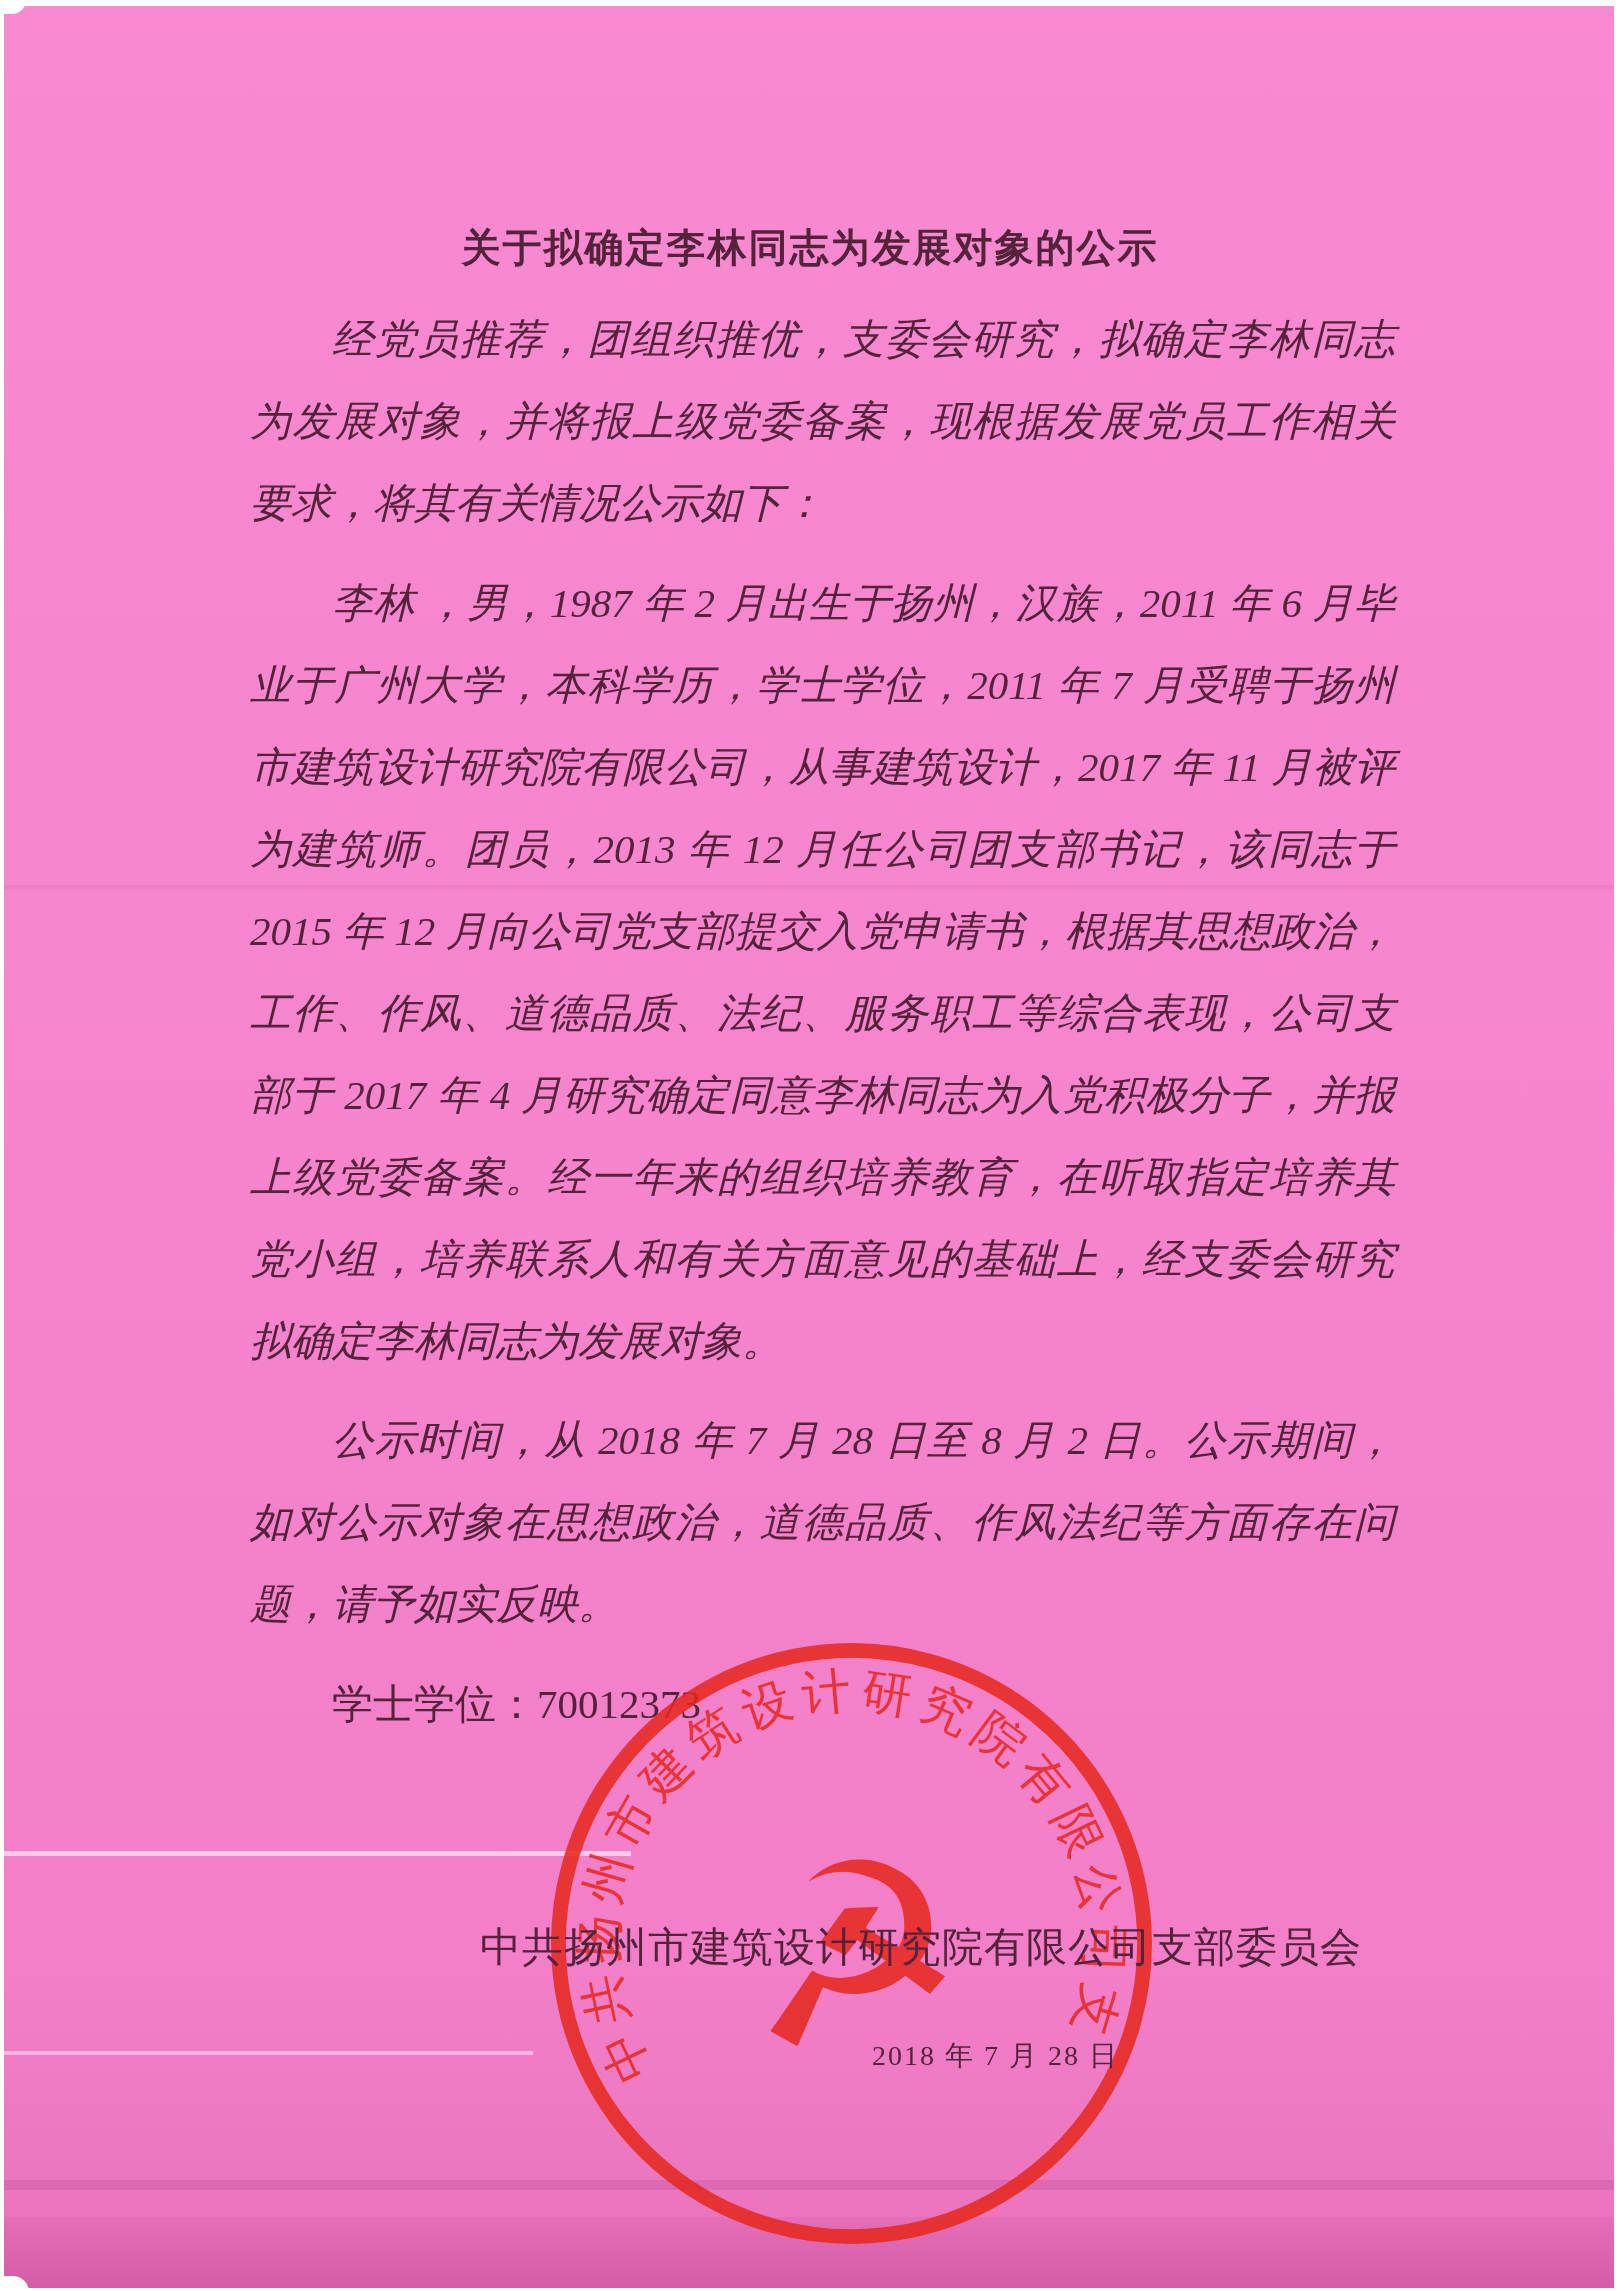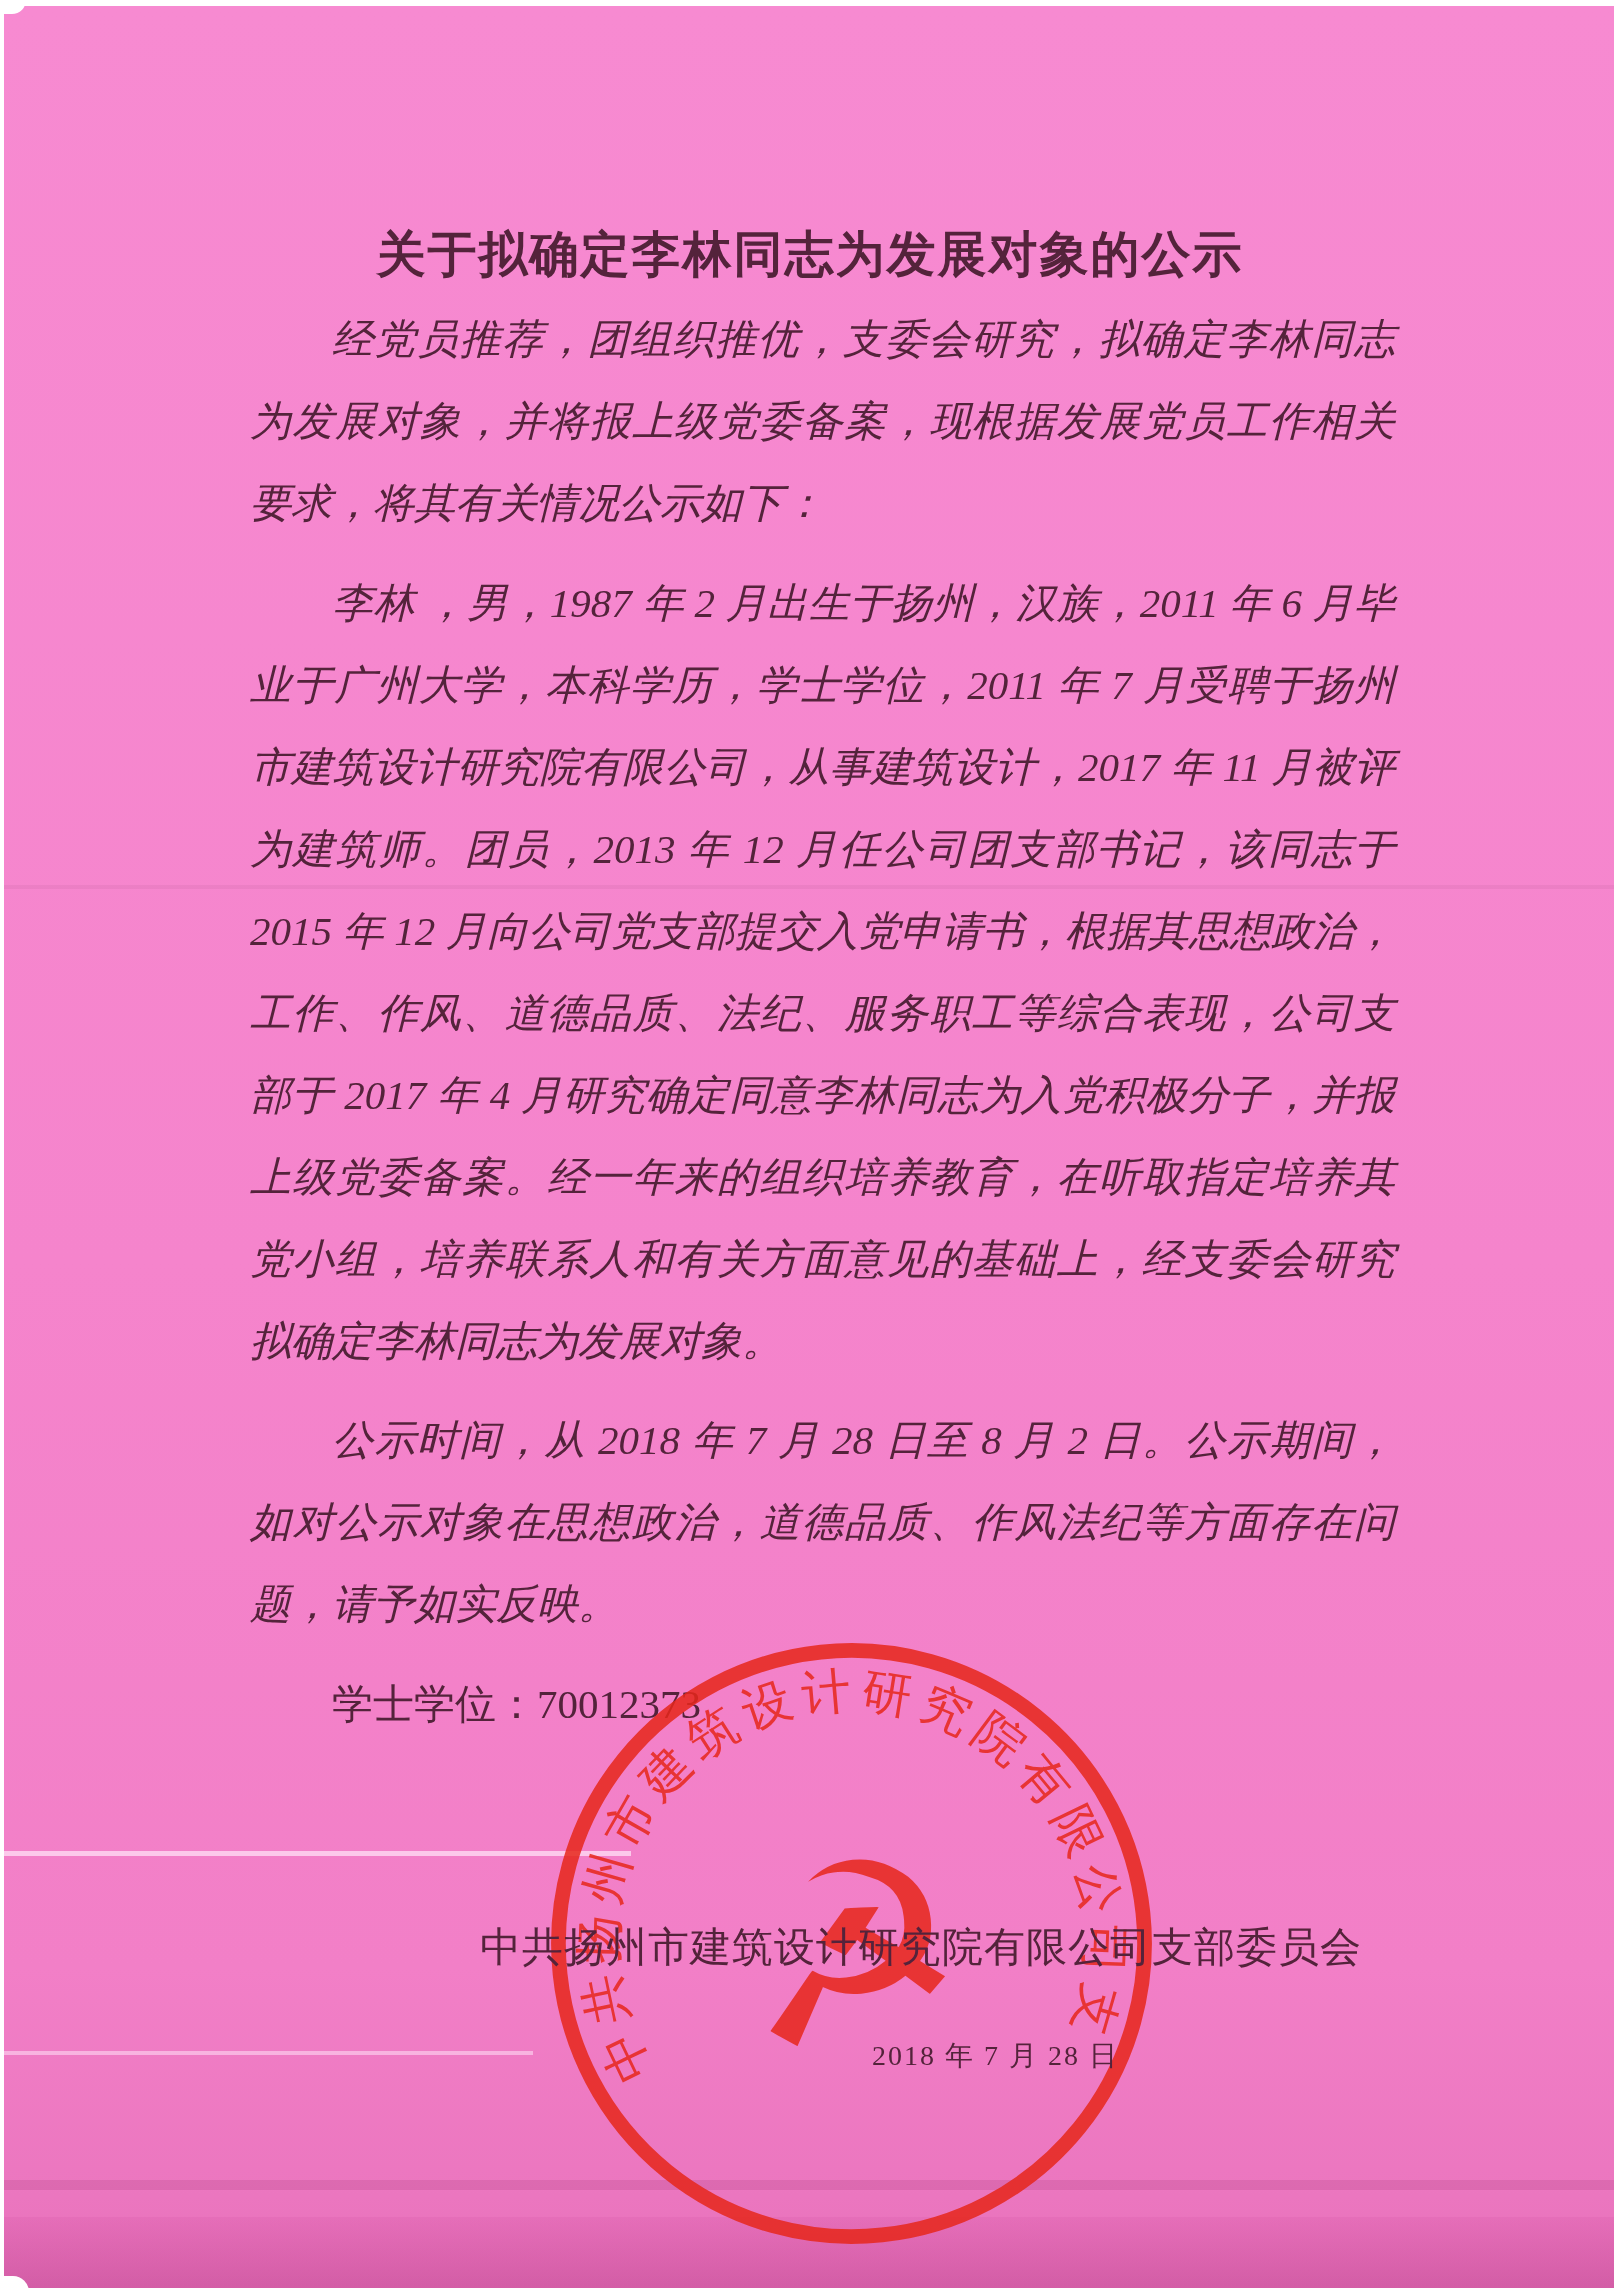--- a/index.html
+++ b/index.html
@@ -10,21 +10,21 @@
     overflow:hidden;
     font-family:"Liberation Serif","DejaVu Serif",serif;
   }
   .sheet {
     position:absolute; left:3.9px; top:5.9px; width:1610px; height:2282px;
     background:linear-gradient(180deg,#f78ad1 0%, #f584cc 55%, #f27fc7 86%, #eb76bf 96%, #e770ba 100%);
   }
   .doc-title {
     position:absolute; left:0; top:192px; width:1620px;
     text-align:center;
-    font-size:49px; line-height:59px; font-weight:600;
+    font-size:39px; line-height:59px; font-weight:600;
     letter-spacing:2px;
     color:#54233b;
   }
   .body-text {
     position:absolute; left:250px; top:298px; width:1145px;
     font-size:41px; line-height:82px;
     color:#54233b;
     text-align:justify;
   }
   .body-text p { margin:0 0 17.6px 0; text-indent:2em;font-style:italic; }

